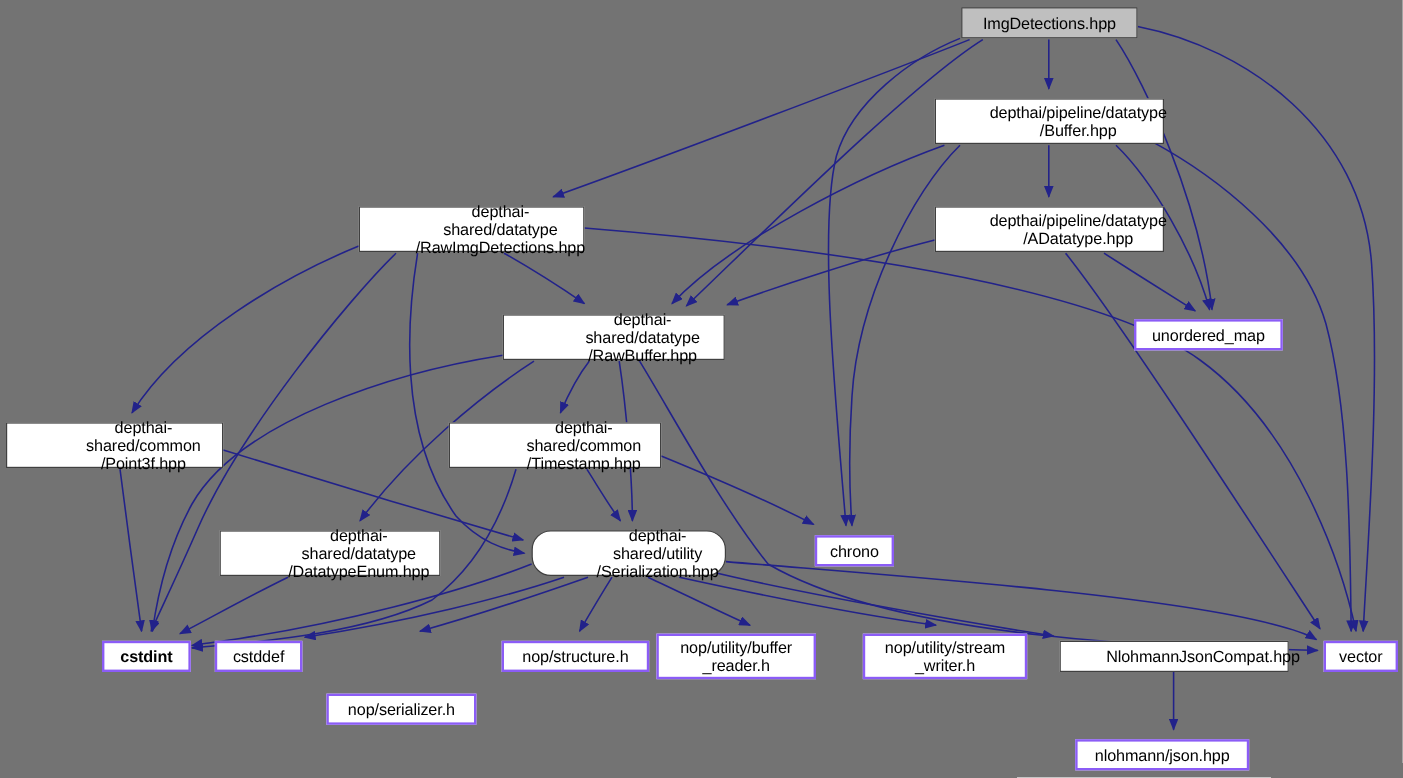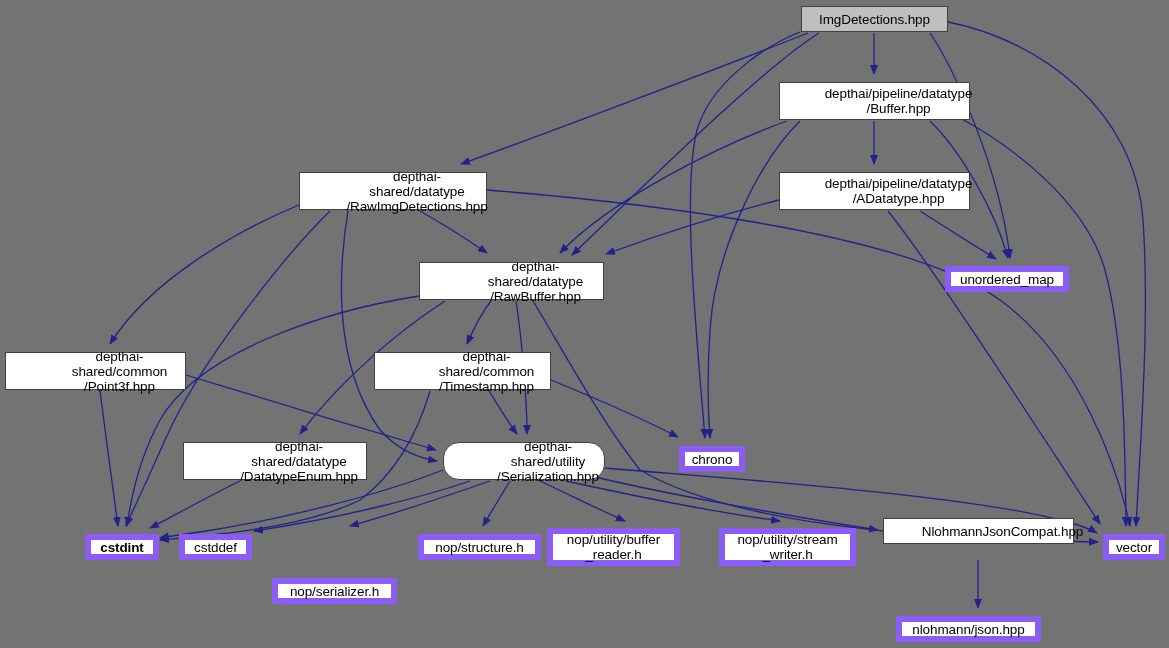--- a/index.html
+++ b/index.html
@@ -26,21 +26,21 @@
     position: absolute;
     box-sizing: border-box;
     display: flex;
     align-items: center;
     justify-content: center;
     text-align: center;
     font-size: 13.5px;
     line-height: 15px;
     color: #000000;
     background: #ffffff;
-    border: 6px solid #8b5cf6;
+    border: 2px solid #8b5cf6;
     white-space: pre-line;
     letter-spacing: -0.1px;
     z-index: 2;
   }
   .node.internal {
     border: 1px solid #404040;
     padding-left: 48px;
   }
   .node.current {
     background: #bfbfbf;
@@ -127,18 +127,18 @@
 /Serialization.hpp</span></div>
       <div class="node external" style="left: 679px; top: 446px; width: 66px; height: 26px;"><span class="node-label">chrono</span></div>
       <div class="node external" style="left: 85px; top: 534px; width: 74px; height: 26px; font-weight: bold;"><span class="node-label">cstdint</span></div>
       <div class="node external" style="left: 179px; top: 534px; width: 73px; height: 26px;"><span class="node-label">cstddef</span></div>
       <div class="node external" style="left: 272px; top: 534px; width: 125px; height: 26px; margin-top: 44px;"><span class="node-label">nop/serializer.h</span></div>
       <div class="node external" style="left: 418px; top: 534px; width: 123px; height: 26px;"><span class="node-label">nop/structure.h</span></div>
       <div class="node external" style="left: 547px; top: 528px; width: 133px; height: 38px;"><span class="node-label">nop/utility/buffer
 _reader.h</span></div>
       <div class="node external" style="left: 719px; top: 528px; width: 137px; height: 38px;"><span class="node-label">nop/utility/stream
 _writer.h</span></div>
-      <div class="node internal" style="left: 883px; top: 518px; width: 191px; height: 26px; align-items: center;"><span class="node-label">NlohmannJsonCompat.hpp</span></div>
+      <div class="node internal" style="left: 883px; top: 534px; width: 191px; height: 26px; align-items: center;"><span class="node-label">NlohmannJsonCompat.hpp</span></div>
       <div class="node external" style="left: 1103px; top: 534px; width: 62px; height: 26px;"><span class="node-label">vector</span></div>
       <div class="node external" style="left: 896px; top: 616px; width: 145px; height: 26px;"><span class="node-label">nlohmann/json.hpp</span></div>
     </div>
 
 </div>
 
 </body></html>

